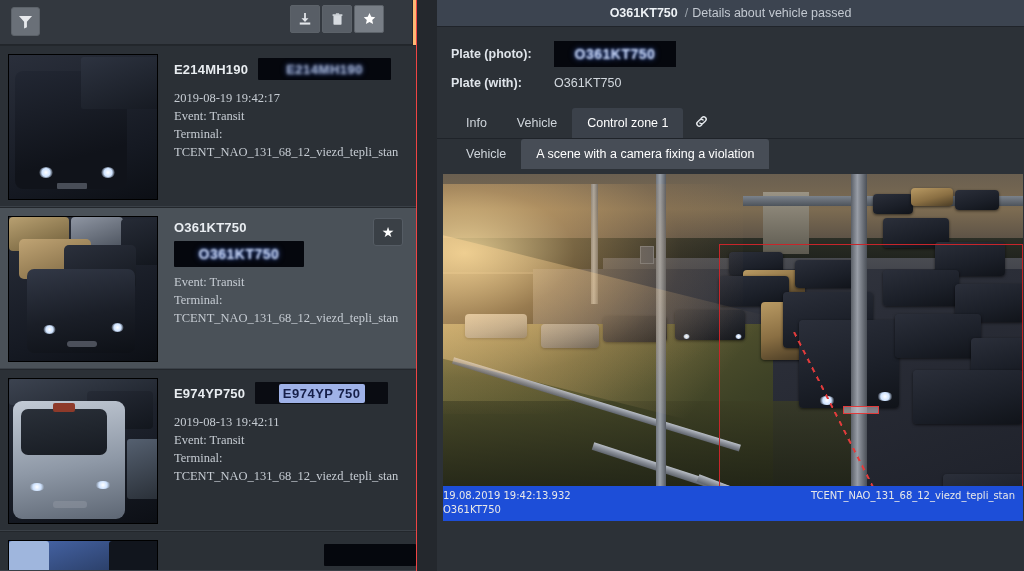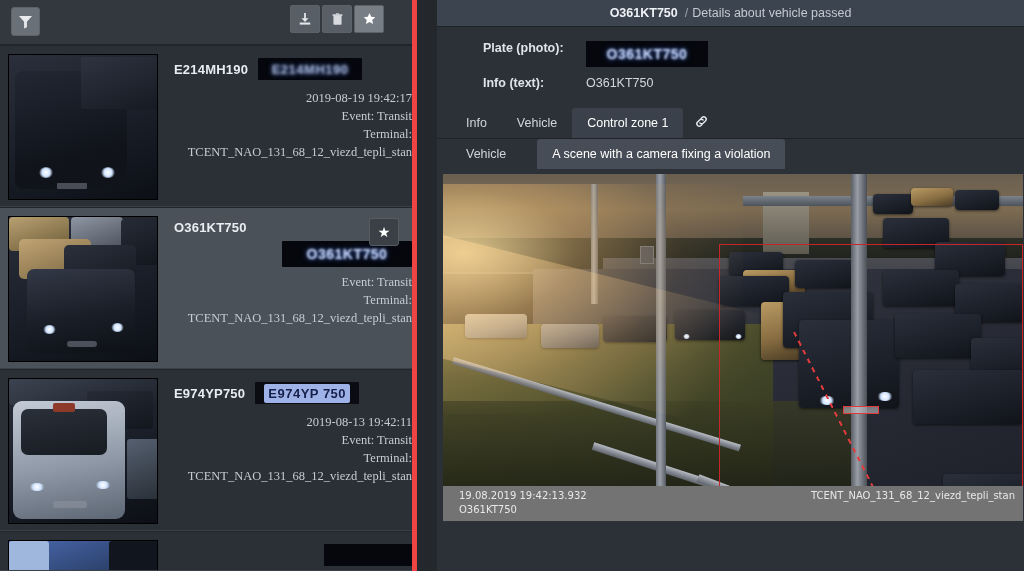--- a/index.html
+++ b/index.html
@@ -10,23 +10,22 @@
     font-family: "Liberation Sans", sans-serif;
     color: #d8dce0;
   }
   .app { position: relative; width: 1024px; height: 571px; display: flex; }
 
   
   .left-panel {
     position: relative;
     width: 417px; height: 571px;
     background: #fdba74;
-    border-right: 5px solid #ef4444;
-    overflow: hidden;
-    text-align: right;
+    border-right: 1px solid #ef4444;
+    overflow: hidden;
   }
   .toolbar {
     position: relative;
     height: 45px;
     background: #33383f;
     border-bottom: 1px solid #22262b;
     border-right: 1px solid #22262b;
     width: 413px;
   }
   .btn {
@@ -78,21 +77,21 @@
     letter-spacing: .2px; white-space: nowrap;
   }
   .plate-img {
     width: 118px; height: 22px;
     background: #05070d;
     border-radius: 1px;
     display: flex; align-items: center; justify-content: center;
     overflow: hidden;
     position: relative;
   }
-  .plate-img.wide { width: 104px; }
+  .plate-img.wide { width: 133px; }
   .plate-glyph {
     font-family: "Liberation Sans", sans-serif;
     font-weight: bold;
     font-size: 13px;
     color: #c9d6f2;
     letter-spacing: .5px;
     text-shadow: 0 0 3px #4466bb, 0 0 6px #2a3f7a;
     white-space: nowrap;
   }
   .plate-img.blurry .plate-glyph { filter: blur(1.6px); opacity:.8; }
@@ -140,21 +139,21 @@
     background: #3c4450;
     border-bottom: 1px solid #20242a;
     display: flex; align-items: center; justify-content: center;
     font-size: 12.5px;
     color: #c3c9d1;
   }
   .detail-header b { color: #eef2f6; font-weight: bold; margin-right: 3px; }
   .detail-header .sep { margin: 0 4px; color: #9aa2ab; }
 
   .fields { padding: 14px 0 6px 14px; }
-  .field-row { display: flex; margin-bottom: 9px; margin-left: 32px; }
+  .field-row { display: flex; align-items: center; margin-bottom: 9px; }
   .field-label {
     width: 103px; flex: 0 0 103px;
     font-size: 12.5px; font-weight: bold; color: #dfe4ea;
   }
   .field-value { font-size: 12.5px; color: #d2d8de; }
   .field-plate-img {
     width: 122px; height: 26px; background: #05070d;
     display: flex; align-items: center; justify-content: center; overflow: hidden;
   }
   .field-plate-img .plate-glyph { font-size: 14px; filter: blur(1.1px); }
@@ -169,21 +168,21 @@
     padding: 7px 14px 7px;
     font-size: 12.5px; color: #cfd5db;
     cursor: pointer;
     border: 1px solid transparent;
     border-radius: 3px 3px 0 0;
     white-space: nowrap;
   }
   .tab.active { background: #3b414a; color: #ffffff; }
   .tab.icon-tab { padding: 5px 10px 5px; }
   .tabs-row.second { border-bottom: none; margin-top: 0; padding-left: 14px; }
-  .tabs-row.second .tab.active { background: #474d56; margin-left: 16px; }
+  .tabs-row.second .tab.active { background: #474d56; }
 
   .video-wrap {
     position: relative;
     margin: 5px 0 0 6px;
     width: 580px; height: 347px;
     background: #000;
     overflow: hidden;
   }
   .video {
     position: absolute; inset: 0;
@@ -295,22 +294,22 @@
     color: #e6e6e6;
     font-family: "DejaVu Sans Mono", monospace;
     font-size: 8px;
     line-height: 12px;
     padding-left: 5px;
     letter-spacing: .4px;
     white-space: nowrap;
   }
   .osd-bottom {
     position: absolute; left: 0; right: 0; bottom: 0;
-    background: #737373;
-    padding: 3px 8px 4px 16px;
+    background: #1d4ed8;
+    padding: 3px 8px 4px 0;
     font-family: "DejaVu Sans", sans-serif;
     font-size: 10px;
     color: #e8e8e8;
     display: flex;
     justify-content: space-between;
     align-items: flex-start;
   }
   .osd-bottom .left-lines div { line-height: 14px; white-space: nowrap; }
   .osd-bottom .right-line { line-height: 14px; white-space: nowrap; }
 
@@ -488,21 +487,21 @@
     </div>
 
     <div class="fields">
       <div class="field-row">
         <div class="field-label">Plate (photo):</div>
         <div class="field-plate-img">
           <span class="plate-glyph">O361KT750</span>
         </div>
       </div>
       <div class="field-row">
-        <div class="field-label">Info (text):</div>
+        <div class="field-label">Plate (with):</div>
         <div class="field-value">O361KT750</div>
       </div>
     </div>
 
     <div class="tabs-row">
       <div class="tab">Info</div>
       <div class="tab">Vehicle</div>
       <div class="tab active">Control zone 1</div>
       <div class="tab icon-tab">
         <span>

